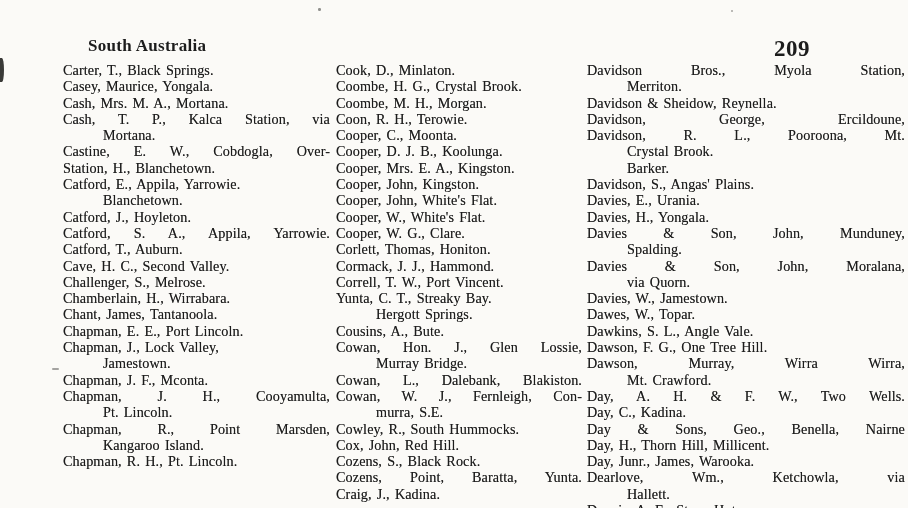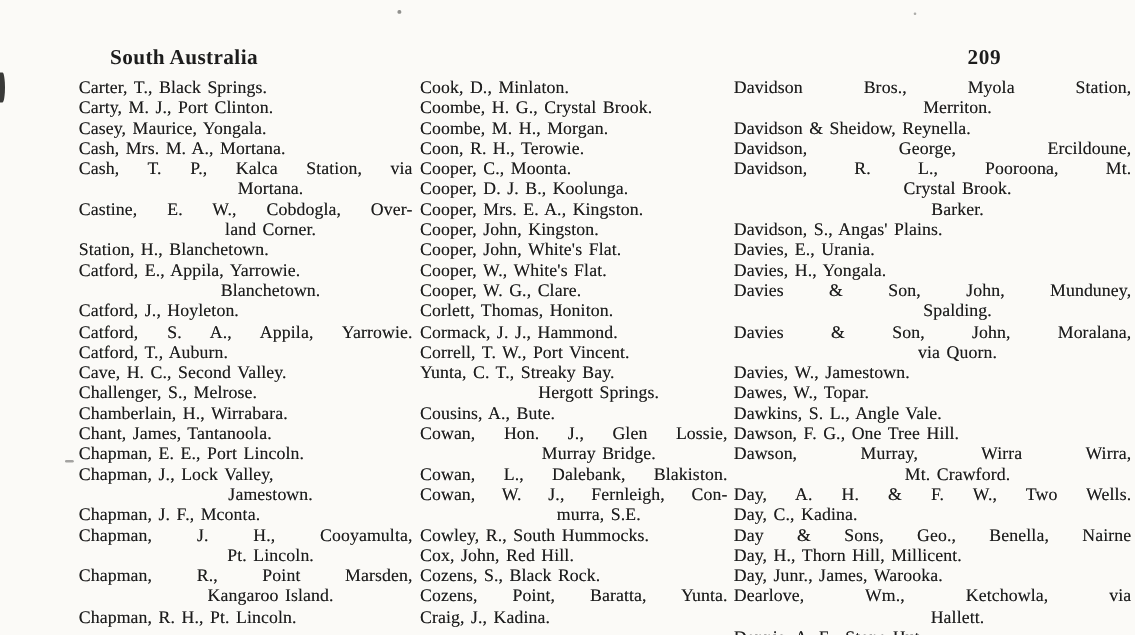--- a/index.html
+++ b/index.html
@@ -10,58 +10,56 @@
     overflow:hidden;
     font-family:"Liberation Serif","DejaVu Serif",serif;
     color:#1c1c1c;
   }
   .header-title{
     position:absolute;left:88px;top:36px;
     font-size:17px;font-weight:bold;letter-spacing:.3px;
   }
   .page-number{
     position:absolute;left:774px;top:36px;
-    font-size:17px;font-weight:bold;letter-spacing:.5px;
+    font-size:23px;font-weight:bold;letter-spacing:.5px;
   }
   .col{
     position:absolute;top:62px;
     font-size:14.2px;line-height:16.3px;
     letter-spacing:.1px;word-spacing:1.5px;
     text-shadow:0 0 .4px rgba(20,20,20,.55);
   }
   .col-1{left:63px;width:267px;}
   .col-2{left:336px;width:246px;}
   .col-3{left:587px;width:318px;}
   .line{white-space:normal;}
-  .line.cont{padding-left:40px;text-align:center;}
+  .line.cont{padding-left:40px;}
   .line.fill{text-align:justify;text-align-last:justify;}
   
   .artifact{position:absolute;background:#3a3a38;border-radius:40%;}
   .artifact.edge-blob{left:0;top:58px;width:4px;height:24px;border-radius:0 60% 60% 0;}
   .artifact.speck-a{left:318px;top:8px;width:3px;height:3px;opacity:.55;}
   .artifact.speck-b{left:731px;top:10px;width:2px;height:2px;opacity:.4;}
   .artifact.speck-c{left:836px;top:134px;width:2px;height:2px;opacity:.35;}
   .artifact.margin-tick{left:52px;top:368px;width:7px;height:2px;opacity:.45;border-radius:1px;}
 </style>
 </head>
 <body>
 
 <div class="page">
   <div class="header-title">South Australia</div>
   <div class="page-number">209</div>
 
   <div class="col col-1">
       <div class="line">Carter, T., Black Springs.</div>
-      <div class="line">Carty, M. J., Port Clinton.</div>
       <div class="line">Casey, Maurice, Yongala.</div>
       <div class="line">Cash, Mrs. M. A., Mortana.</div>
       <div class="line fill">Cash, T. P., Kalca Station, via</div>
       <div class="line cont">Mortana.</div>
       <div class="line fill">Castine, E. W., Cobdogla, Over-</div>
-      <div class="line cont">land Corner.</div>
       <div class="line">Station, H., Blanchetown.</div>
       <div class="line">Catford, E., Appila, Yarrowie.</div>
       <div class="line cont">Blanchetown.</div>
       <div class="line">Catford, J., Hoyleton.</div>
       <div class="line fill">Catford, S. A., Appila, Yarrowie.</div>
       <div class="line">Catford, T., Auburn.</div>
       <div class="line">Cave, H. C., Second Valley.</div>
       <div class="line">Challenger, S., Melrose.</div>
       <div class="line">Chamberlain, H., Wirrabara.</div>
       <div class="line">Chant, James, Tantanoola.</div>

